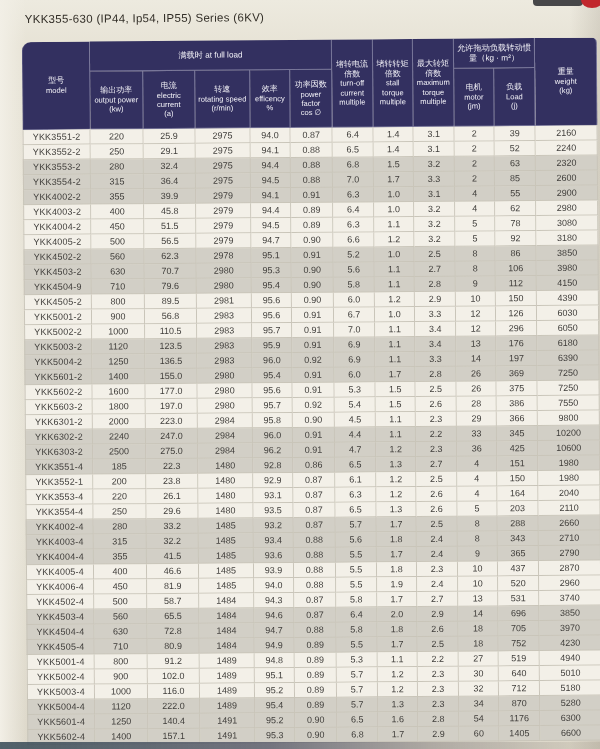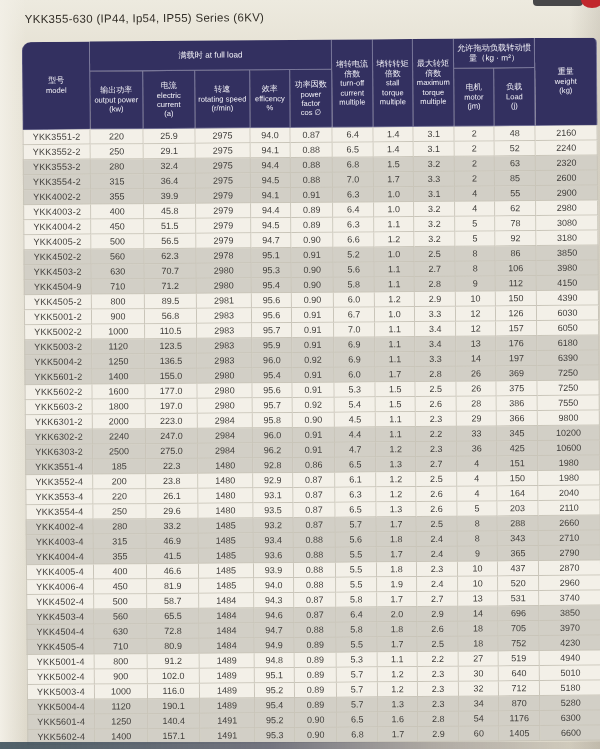--- a/index.html
+++ b/index.html
@@ -157,21 +157,21 @@
           <td class="model">YKK3551-2</td>
           <td>220</td>
           <td>25.9</td>
           <td>2975</td>
           <td>94.0</td>
           <td>0.87</td>
           <td>6.4</td>
           <td>1.4</td>
           <td>3.1</td>
           <td>2</td>
-          <td>48</td>
+          <td>39</td>
           <td>2160</td>
         </tr>
         <tr>
           <td class="model">YKK3552-2</td>
           <td>250</td>
           <td>29.1</td>
           <td>2975</td>
           <td>94.1</td>
           <td>0.88</td>
           <td>6.5</td>
@@ -289,21 +289,21 @@
           <td>5.6</td>
           <td>1.1</td>
           <td>2.7</td>
           <td>8</td>
           <td>106</td>
           <td>3980</td>
         </tr>
         <tr class="shaded">
           <td class="model">YKK4504-9</td>
           <td>710</td>
-          <td>71.2</td>
+          <td>79.6</td>
           <td>2980</td>
           <td>95.4</td>
           <td>0.90</td>
           <td>5.8</td>
           <td>1.1</td>
           <td>2.8</td>
           <td>9</td>
           <td>112</td>
           <td>4150</td>
         </tr>
@@ -339,21 +339,21 @@
           <td class="model">YKK5002-2</td>
           <td>1000</td>
           <td>110.5</td>
           <td>2983</td>
           <td>95.7</td>
           <td>0.91</td>
           <td>7.0</td>
           <td>1.1</td>
           <td>3.4</td>
           <td>12</td>
-          <td>157</td>
+          <td>296</td>
           <td>6050</td>
         </tr>
         <tr class="shaded">
           <td class="model">YKK5003-2</td>
           <td>1120</td>
           <td>123.5</td>
           <td>2983</td>
           <td>95.9</td>
           <td>0.91</td>
           <td>6.9</td>
@@ -469,21 +469,21 @@
           <td>92.8</td>
           <td>0.86</td>
           <td>6.5</td>
           <td>1.3</td>
           <td>2.7</td>
           <td>4</td>
           <td>151</td>
           <td>1980</td>
         </tr>
         <tr>
-          <td class="model">YKK3552-4</td>
+          <td class="model">YKK3552-1</td>
           <td>200</td>
           <td>23.8</td>
           <td>1480</td>
           <td>92.9</td>
           <td>0.87</td>
           <td>6.1</td>
           <td>1.2</td>
           <td>2.5</td>
           <td>4</td>
           <td>150</td>
@@ -527,21 +527,21 @@
           <td>5.7</td>
           <td>1.7</td>
           <td>2.5</td>
           <td>8</td>
           <td>288</td>
           <td>2660</td>
         </tr>
         <tr class="shaded">
           <td class="model">YKK4003-4</td>
           <td>315</td>
-          <td>46.9</td>
+          <td>32.2</td>
           <td>1485</td>
           <td>93.4</td>
           <td>0.88</td>
           <td>5.6</td>
           <td>1.8</td>
           <td>2.4</td>
           <td>8</td>
           <td>343</td>
           <td>2710</td>
         </tr>
@@ -681,21 +681,21 @@
           <td>5.7</td>
           <td>1.2</td>
           <td>2.3</td>
           <td>32</td>
           <td>712</td>
           <td>5180</td>
         </tr>
         <tr class="shaded">
           <td class="model">YKK5004-4</td>
           <td>1120</td>
-          <td>190.1</td>
+          <td>222.0</td>
           <td>1489</td>
           <td>95.4</td>
           <td>0.89</td>
           <td>5.7</td>
           <td>1.3</td>
           <td>2.3</td>
           <td>34</td>
           <td>870</td>
           <td>5280</td>
         </tr>

